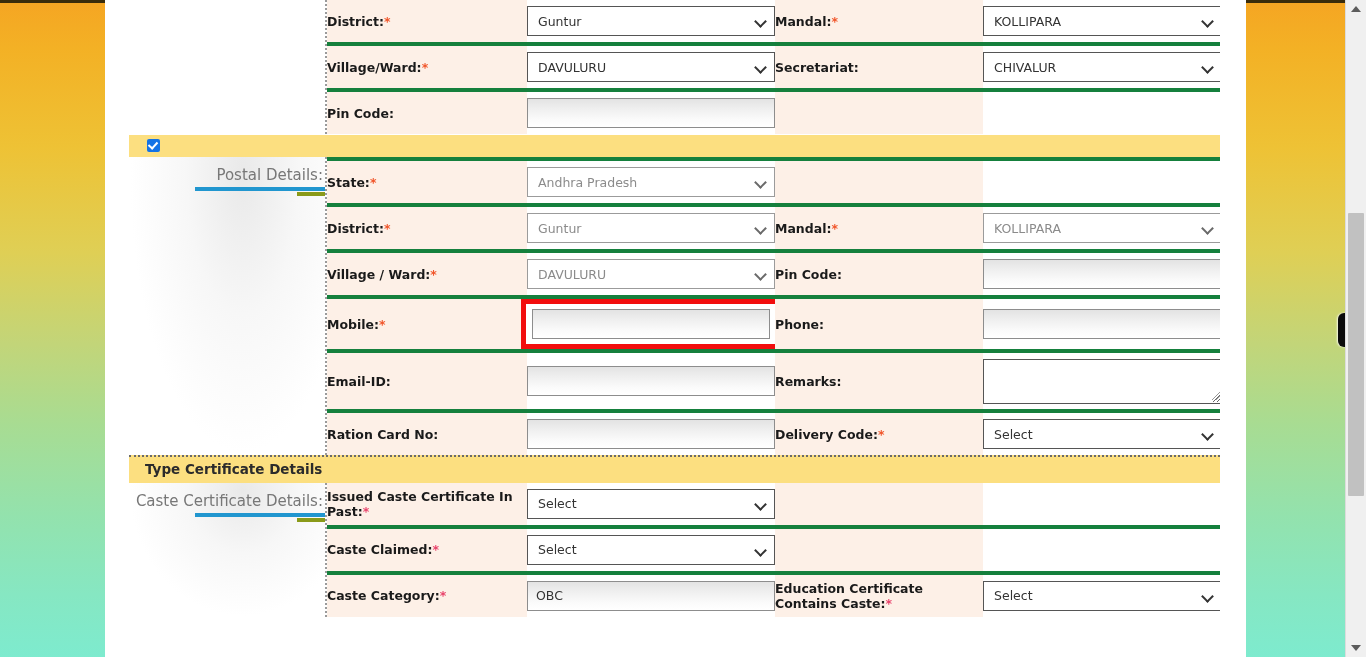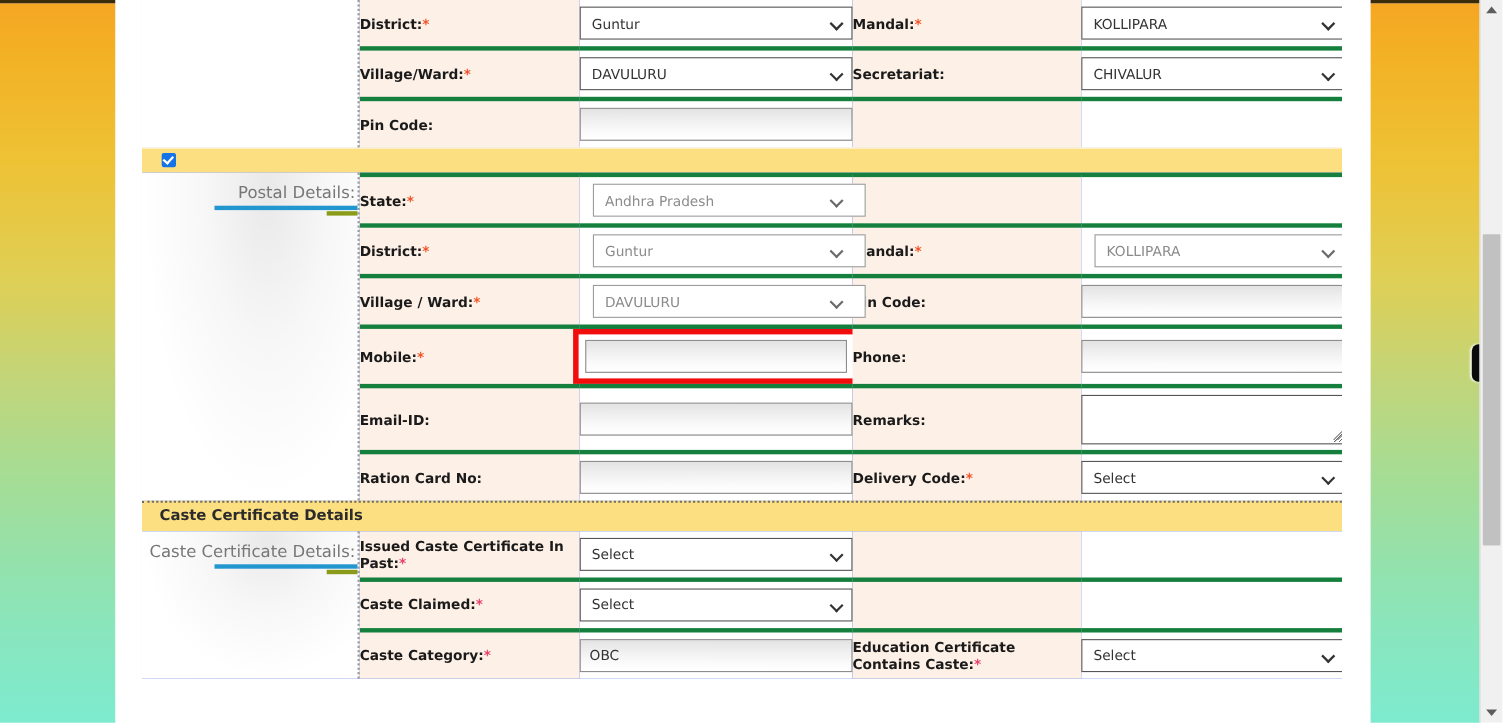--- a/index.html
+++ b/index.html
@@ -97,21 +97,21 @@
     position: relative;
   }
   .chk::after {
     content: ""; position: absolute;
     left: 3px; top: 1px; width: 4px; height: 7px;
     border: solid #fff; border-width: 0 2px 2px 0;
     transform: rotate(42deg);
   }
 
   
-  .sect { display: flex; align-items: stretch; background:#1d4ed8; }
+  .sect { display: flex; align-items: stretch; background:#14b8a6; }
   .sect-side {
     width: 196px; flex: 0 0 196px;
     position: relative;
     background: radial-gradient(ellipse at 58% 6%, #e9e9e9 0%, #f7f7f7 35%, #ffffff 70%);
     border-right: 2px dotted #9a9a9a;
     padding-top: 10px;
   }
   .sect-side.plain { background:#fff; }
   .side-label {
     text-align: right; padding-right: 2px;
@@ -172,21 +172,21 @@
   .selwrap { position: relative; width: 100%; }
   .selwrap::after {
     content: ""; position: absolute; right: 10px; top: 11px;
     width: 7px; height: 7px;
     border: solid #333; border-width: 0 2px 2px 0;
     transform: rotate(45deg);
     pointer-events: none;
   }
   .selwrap.dis::after { border-color: #6a6a6a; }
   select.ctl.dis {
-    color: #8b8b8b; border: 1px solid #9b9b9b; background: #fff; margin-left: 12px;
+    color: #8b8b8b; border: 1px solid #9b9b9b; background: #fff;
   }
   input.ctl {
     height: 30px;
     padding: 2px 8px;
     border: 1px solid #8d8d8d;
     background: linear-gradient(to bottom, #e3e3e3 0%, #efefef 35%, #fbfbfb 75%, #ffffff 100%);
     color: #333;
   }
   input.ctl.txt { color:#333; }
   textarea.ctl {
@@ -346,21 +346,21 @@
               <td class="fld"><input class="ctl txt" type="text" value="" style=""></td>
               <td class="lab"><span>Delivery Code:</span><span class="req">*</span></td>
               <td class="fld">
                 <div class="selwrap"><select class="ctl"><option>Select</option></select><span></span></div>
               </td>
             </tr>
           </tbody>
       </table>
     </div>
 
-    <div class="band">Caste Certificate Details</div>
+    <div class="band">Type Certificate Details</div>
 
     <div class="sect">
       <div class="sect-side">
         <div class="side-label">Caste Certificate Details:</div>
         <div class="bar-blue"></div>
         <div class="bar-olive"></div>
       </div>
       <table class="grid">
         <colgroup>
             <col class="cl-lab">

